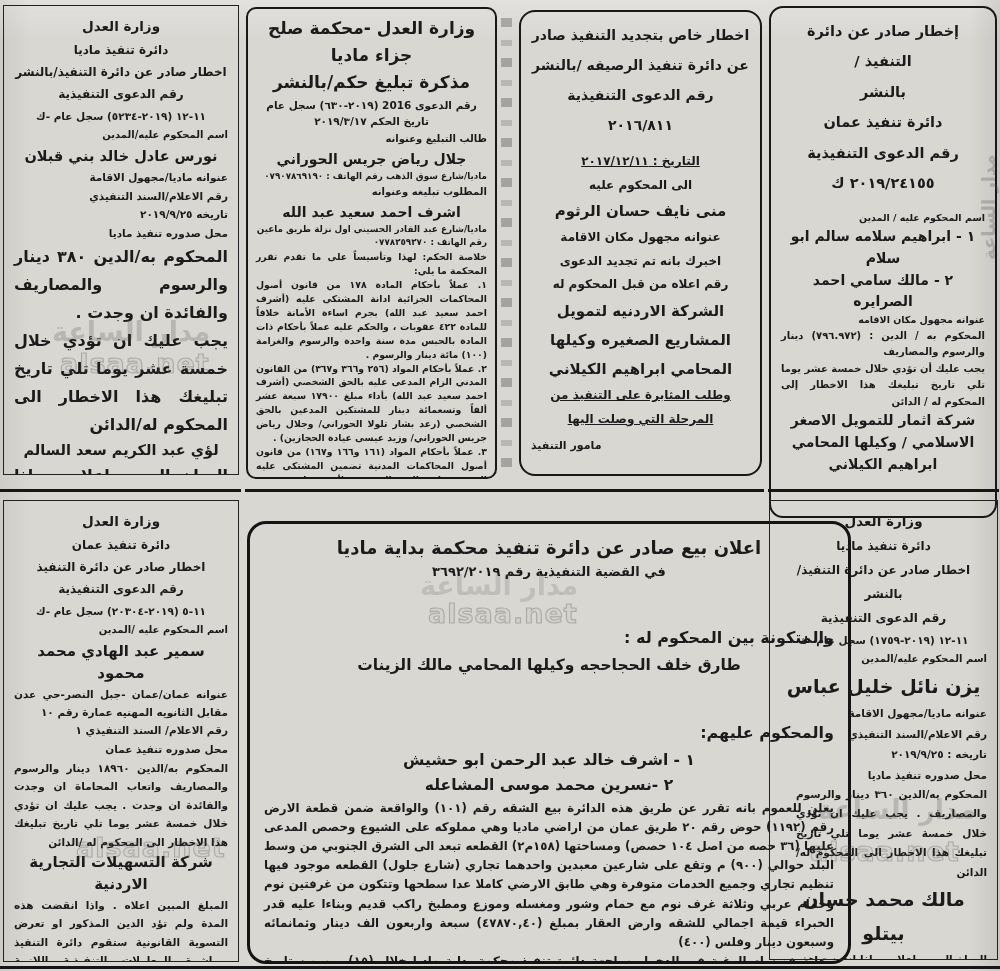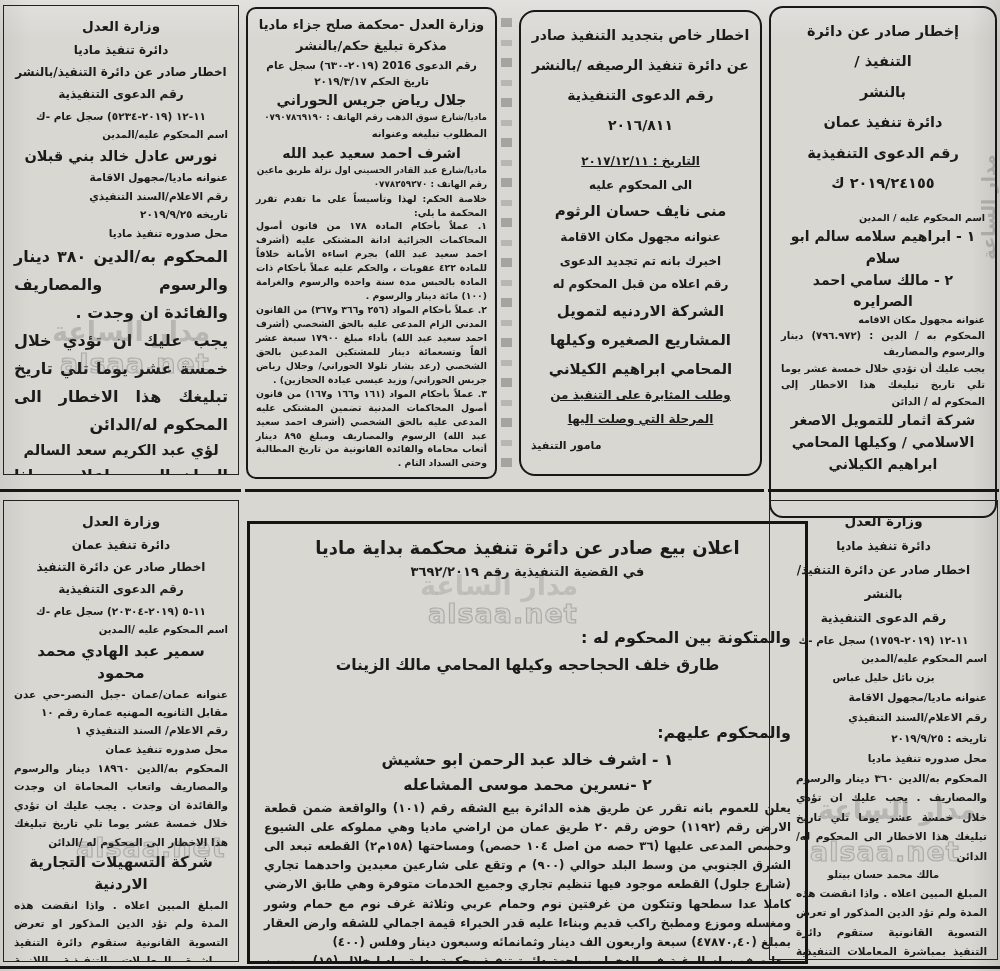--- a/index.html
+++ b/index.html
@@ -32,21 +32,21 @@
   .sig{ font-size:11px; text-align:left; line-height:1.6; margin-top:6px; }
   .gap{ height:10px; }
   .bigtitle{ font-size:18px; text-align:center; line-height:1.5; }
   .subtitle{ font-size:13px; text-align:center; line-height:1.7; }
   .bigname{ font-size:15.5px; text-align:center; line-height:1.65; }
 
   .bx-a .name{ font-size:14.5px; }
   .bx-a .just{ font-size:16px; line-height:1.75; }
 
   .bx-b{ padding:6px 8px; }
-  .bx-b .h1{ font-size:13px; line-height:1.6; }
+  .bx-b .h1{ font-size:17px; line-height:1.6; }
   .bx-b .h3{ line-height:1.6; }
   .bx-b .name{ font-size:14px; line-height:1.5; }
   .bx-b .small{ font-size:8.8px; }
   .bx-b .just{ font-size:9.3px; line-height:1.5; }
 
   .bx-c .h1{ font-size:14px; line-height:2.15; }
   .bx-c .h2{ line-height:1.95; }
   .bx-c .h3{ font-size:12px; line-height:1.95;text-decoration:underline; }
   .bx-c .name{ line-height:1.95; }
 
@@ -60,21 +60,21 @@
   .bx-e .name{ font-size:15px; line-height:1.5; }
 
   .bx-f{ padding:10px 14px; }
   .bx-f .lbl{ font-size:16px;margin-top:40px; }
   .bx-f .just{ font-size:11.8px; line-height:1.62; }
   .bx-f .sig{ font-size:12px; }
 
   .bx-g .h2{ line-height:2.0; }
   .bx-g .body{ line-height:1.95; }
   .bx-g .just{ line-height:1.85;margin-left:16px; }
-  .bx-g .name{ font-size:10px; line-height:1.8; }
+  .bx-g .name{ font-size:19px; line-height:1.8; }
 
   .rule{ position:absolute; background:#161616; height:3px; }
   .gutter-marks{
     position:absolute; left:501px; top:18px; width:11px; height:452px;
     background:repeating-linear-gradient(180deg,
       rgba(45,45,45,.55) 0 9px, rgba(0,0,0,0) 9px 22px,
       rgba(45,45,45,.35) 22px 28px, rgba(0,0,0,0) 28px 40px);
     opacity:.55;
   }
   .wm{ position:absolute; font-weight:700; pointer-events:none; white-space:nowrap; }
@@ -104,20 +104,21 @@
       <div class="ln name">لؤي عبد الكريم سعد السالم</div>
       <div class="ln just">المبلغ المبين اعلاه . واذا انقضت هذه المدة ولم تؤد الدين المذكور او تعرض التسوية القانونية ستقوم دائرة التنفيذ بمباشرة المعاملات التنفيذية اللازمة قانونا بحقك .</div>
       <div class="ln sig">مامور التنفيذ ماديا</div>
     </div>
 
   <div class="box rounded bx-b" style="left:246px; top:7px; width:251px; height:472px; border-radius:10px;">
       <div class="ln h1">وزارة العدل -محكمة صلح جزاء ماديا</div>
       <div class="ln h1">مذكرة تبليغ حكم/بالنشر</div>
       <div class="ln h3">رقم الدعوى 2016 (٢٠١٩-٦٣٠) سجل عام</div>
       <div class="ln h3">تاريخ الحكم ٢٠١٩/٣/١٧</div>
+      <div class="ln lbl">طالب التبليغ وعنوانه</div>
       <div class="ln name">جلال رياض جريس الحوراني</div>
       <div class="ln small">ماديا/شارع سوق الذهب رقم الهاتف : ٠٧٩٠٧٨٦٩١٩٠</div>
       <div class="ln lbl">المطلوب تبليغه وعنوانه</div>
       <div class="ln name">اشرف احمد سعيد عبد الله</div>
       <div class="ln small">ماديا/شارع عبد القادر الحسيني اول نزلة طريق ماعين رقم الهاتف : ٠٧٧٨٢٥٩٢٧٠</div>
       <div class="ln just">خلاصة الحكم: لهذا وتأسيساً على ما تقدم تقرر المحكمة ما يلي:</div>
       <div class="ln just">١. عملاً بأحكام المادة ١٧٨ من قانون أصول المحاكمات الجزائية ادانة المشتكى عليه (أشرف احمد سعيد عبد الله) بجرم اساءة الأمانة خلافاً للمادة ٤٢٢ عقوبات ، والحكم عليه عملاً بأحكام ذات المادة بالحبس مدة سنة واحدة والرسوم والغرامة (١٠٠) مائة دينار والرسوم .</div>
       <div class="ln just">٢. عملاً بأحكام المواد (٢٥٦ و٣٦٦ و٣٦٧) من القانون المدني الزام المدعى عليه بالحق الشخصي (أشرف احمد سعيد عبد الله) بأداء مبلغ ١٧٩٠٠ سبعة عشر ألفاً وتسعمائة دينار للمشتكين المدعين بالحق الشخصي (رعد بشار تلولا الحوراني/ وجلال رياض جريس الحوراني/ وزيد عيسى عيادة الحجازين) .</div>
       <div class="ln just">٣. عملاً بأحكام المواد (١٦١ و١٦٦ و١٦٧) من قانون أصول المحاكمات المدنية تضمين المشتكى عليه المدعى عليه بالحق الشخصي (أشرف احمد سعيد عبد الله) الرسوم والمصاريف ومبلغ ٨٩٥ دينار أتعاب محاماة والفائدة القانونية من تاريخ المطالبة وحتى السداد التام .</div>
     </div>
@@ -176,21 +177,21 @@
       <div class="ln name">سمير عبد الهادي محمد محمود</div>
       <div class="ln just">عنوانه عمان/عمان -جبل النصر-حي عدن مقابل الثانويه المهنيه عمارة رقم ١٠</div>
       <div class="ln body">رقم الاعلام/ السند التنفيذي ١</div>
       <div class="ln body">محل صدوره تنفيذ عمان</div>
       <div class="ln just">المحكوم به/الدين ١٨٩٦٠ دينار والرسوم والمصاريف واتعاب المحاماة ان وجدت والفائدة ان وجدت . يجب عليك ان تؤدي خلال خمسة عشر يوما تلي تاريخ تبليغك هذا الاخطار الى المحكوم له /الدائن</div>
       <div class="ln name">شركة التسهيلات التجارية</div>
       <div class="ln name">الاردنية</div>
       <div class="ln just">المبلغ المبين اعلاه . واذا انقضت هذه المدة ولم تؤد الدين المذكور او تعرض التسوية القانونية ستقوم دائرة التنفيذ بمباشرة المعاملات التنفيذية اللازمة قانونا بحقك .</div>
     </div>
 
-  <div class="box thick bx-f" style="left:247px; top:521px; width:561px; height:443px;">
+  <div class="box thick bx-f" style="left:247px; top:521px; width:604px; height:443px;border-radius:19px;">
       <div class="ln bigtitle">اعلان بيع صادر عن دائرة تنفيذ محكمة بداية ماديا</div>
       <div class="ln subtitle">في القضية التنفيذية رقم ٣٦٩٢/٢٠١٩</div>
       <div class="ln lbl">والمتكونة بين المحكوم له :</div>
       <div class="ln bigname">طارق خلف الحجاحجه وكيلها المحامي مالك الزينات</div>
       <div class="ln lbl">والمحكوم عليهم:</div>
       <div class="ln bigname">١ - اشرف خالد عبد الرحمن ابو حشيش</div>
       <div class="ln bigname">٢ -نسرين محمد موسى المشاعله</div>
       <div class="ln just">يعلن للعموم بانه تقرر عن طريق هذه الدائرة بيع الشقه رقم (١٠١) والواقعة ضمن قطعة الارض رقم (١١٩٢) حوض رقم ٢٠ طريق عمان من اراضي ماديا وهي مملوكه على الشيوع وحصص المدعى عليها (٣٦ حصه من اصل ١٠٤ حصص) ومساحتها (١٥٨م٢) القطعه تبعد الى الشرق الجنوبي من وسط البلد حوالي (٩٠٠) م وتقع على شارعين معبدين واحدهما تجاري (شارع جلول) القطعه موجود فيها تنظيم تجاري وجميع الخدمات متوفرة وهي طابق الارضي كاملا عدا سطحها وتتكون من غرفتين نوم وحمام عربي وثلاثة غرف نوم مع حمام وشور ومغسله وموزع ومطبخ راكب قديم وبناءا عليه قدر الخبراء قيمة اجمالي للشقه وارض العقار بمبلغ (٤٧٨٧٠,٤٠) سبعة واربعون الف دينار وثمانمائه وسبعون دينار وفلس (٤٠٠)</div>
       <div class="ln just">وعليه فمن له الرغبة في الدخول مراجعة دائرة تنفيذ محكمة بداية ماديا خلال (١٥) يوم من تاريخ نشر هذا الاعلان باحدى الصحف المحلية مصطحبا معه تامينا بواقع ١٠٪ من القيمة المقدرة علما بان اجور النشر والدلالة والطوابع تعود على المزاود الاخير على ان لا يقل بدء المزاوده عن (٥٠٪) .</div>
       <div class="ln sig">مامور تنفيذ محكمة بداية ماديا</div>

